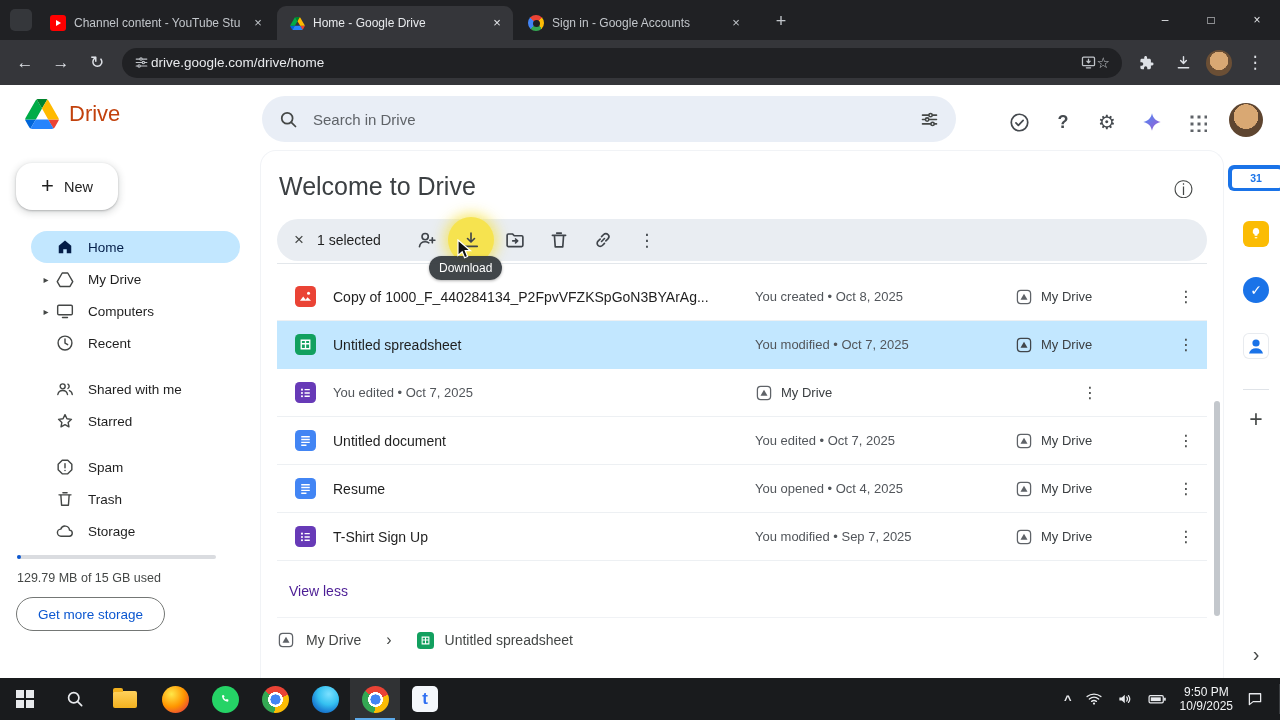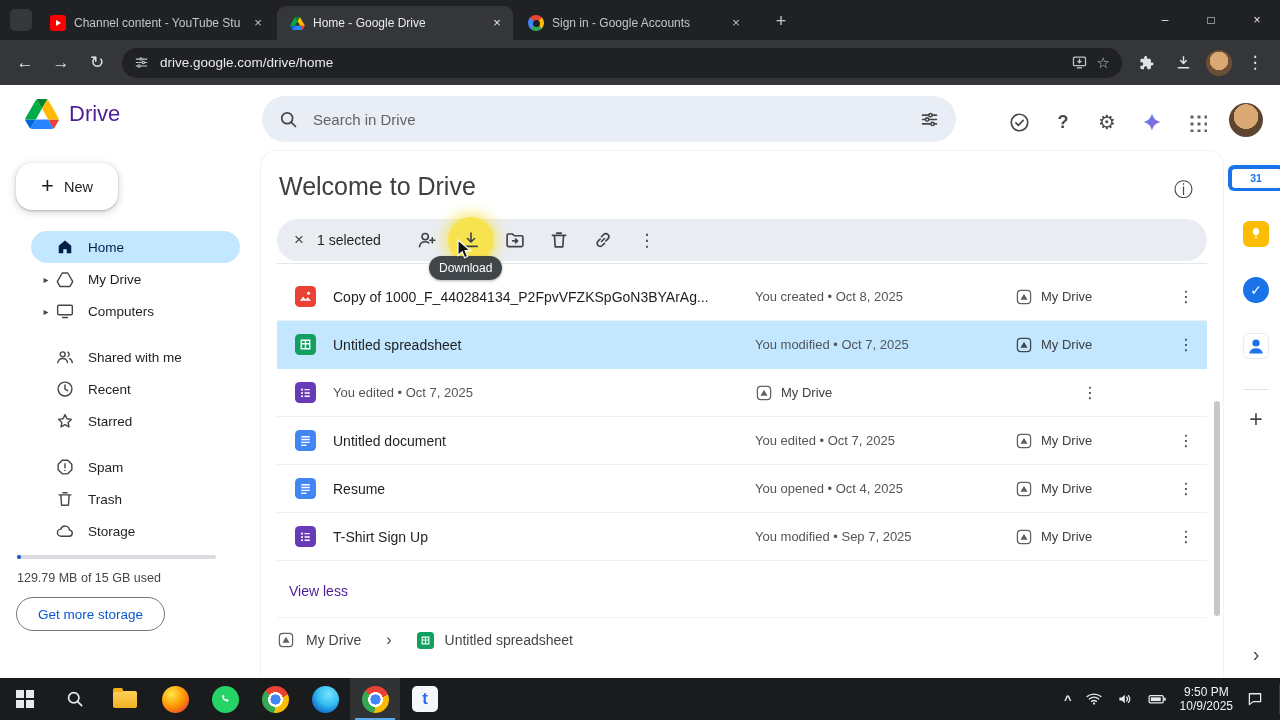--- a/index.html
+++ b/index.html
@@ -26,31 +26,31 @@
     color:#C2C6CB;font-size:18px;line-height:24px;text-align:center;border-radius:50%;padding:0;}
   .win-controls{position:absolute;right:0;top:0;height:40px;display:flex;}
   .win-btn{width:46px;height:40px;display:flex;align-items:center;justify-content:center;color:#E4E6E9;font-size:12px;}
 
   
   .navbar{position:absolute;left:0;top:40px;width:1280px;height:45px;background:#35363A;
     display:flex;align-items:center;box-sizing:border-box;padding:0 8px;gap:2px;}
   .nav-btn{width:34px;height:34px;display:flex;align-items:center;justify-content:center;color:#DEE1E6;
     font-size:17px;border-radius:50%;flex:0 0 auto;}
   .omnibox{flex:1;height:30px;background:#202124;border-radius:15px;display:flex;align-items:center;
-    padding:0 12px;gap:9px;margin:0 6px;}
+    padding:0 12px;margin:0 6px;}
   .url{flex:1;background:transparent;border:none;outline:none;color:#E8EAED;font-size:13.5px;font-family:inherit;}
   .omni-ic{color:#C0C4C9;flex:0 0 auto;display:flex;}
   .star{font-size:15px;}
   .mini-avatar{width:26px;height:26px;border-radius:50%;flex:0 0 auto;margin:0 4px;
     background:radial-gradient(circle at 50% 42%,#D9A873 0 46%,#6B4F35 47% 100%);}
 
   
   .drive{position:absolute;left:0;top:85px;width:1280px;height:593px;background:#fff;}
   .drive-logo{position:absolute;left:25px;top:14px;display:flex;align-items:center;gap:10px;}
-  .brand{font-size:22px;color:#4c1d95;}
+  .brand{font-size:22px;color:#c2410c;}
   .searchbar{position:absolute;left:262px;top:11px;width:694px;height:46px;background:#E9EEF6;border-radius:24px;
     display:flex;align-items:center;box-sizing:border-box;padding:0 16px;gap:12px;}
   .search-input{flex:1;border:none;background:transparent;outline:none;font-size:15px;color:#1F1F1F;font-family:inherit;}
   .search-input::placeholder{color:#5F6368;opacity:1;}
   .hic{position:absolute;top:21px;width:32px;height:32px;display:flex;align-items:center;justify-content:center;color:#454A4F;}
   .help-q{font-size:18px;font-weight:bold;}
   .gear{font-size:20px;}
   .apps-grid{width:20px;height:20px;background:radial-gradient(circle,#5F6368 1.7px,transparent 2px);
     background-size:7px 7px;background-position:1.5px 1.5px;}
   .avatar{position:absolute;left:1229px;top:18px;width:34px;height:34px;border-radius:50%;
@@ -319,39 +319,39 @@
         <div class="s-item">
           <span class="s-caret">▸</span>
           <span class="s-ico">
               <svg viewBox="0 0 24 24" width="20" height="20" fill="none" stroke="currentColor" stroke-width="1.7" stroke-linecap="round" stroke-linejoin="round">
                 <rect x="3.2" y="5" width="17.6" height="11.5" rx="1.5"></rect>
                 <path d="M9 19.8h6"></path>
               </svg>
             </span>
           <span>Computers</span>
         </div>
+        <div class="s-item">
+          <span class="s-caret"></span>
+          <span class="s-ico">
+              <svg viewBox="0 0 24 24" width="20" height="20" fill="none" stroke="currentColor" stroke-width="1.7" stroke-linecap="round">
+                <circle cx="12" cy="12" r="8.3"></circle>
+                <path d="M12 7.2V12l3.2 2"></path>
+              </svg>
+            </span>
+          <span>Recent</span>
+        </div>
         <div class="s-item gap">
           <span class="s-caret"></span>
           <span class="s-ico">
               <svg viewBox="0 0 24 24" width="20" height="20" fill="none" stroke="currentColor" stroke-width="1.7" stroke-linecap="round" stroke-linejoin="round">
                 <circle cx="9.2" cy="8.8" r="3"></circle>
                 <path d="M3.4 18.6c.5-3.1 2.9-4.9 5.8-4.9s5.3 1.8 5.8 4.9M15.5 6.2a3 3 0 0 1 0 5.2M17.3 13.9c2 .7 3.2 2.3 3.4 4.7"></path>
               </svg>
             </span>
           <span>Shared with me</span>
-        </div>
-        <div class="s-item">
-          <span class="s-caret"></span>
-          <span class="s-ico">
-              <svg viewBox="0 0 24 24" width="20" height="20" fill="none" stroke="currentColor" stroke-width="1.7" stroke-linecap="round">
-                <circle cx="12" cy="12" r="8.3"></circle>
-                <path d="M12 7.2V12l3.2 2"></path>
-              </svg>
-            </span>
-          <span>Recent</span>
         </div>
         <div class="s-item">
           <span class="s-caret"></span>
           <span class="s-ico">
               <svg viewBox="0 0 24 24" width="20" height="20" fill="none" stroke="currentColor" stroke-width="1.7" stroke-linejoin="round">
                 <path d="M12 4.4l2.35 4.9 5.4.7-4 3.7 1 5.3L12 16.4 7.25 19l1-5.3-4-3.7 5.4-.7z"></path>
               </svg>
             </span>
           <span>Starred</span>
         </div>

